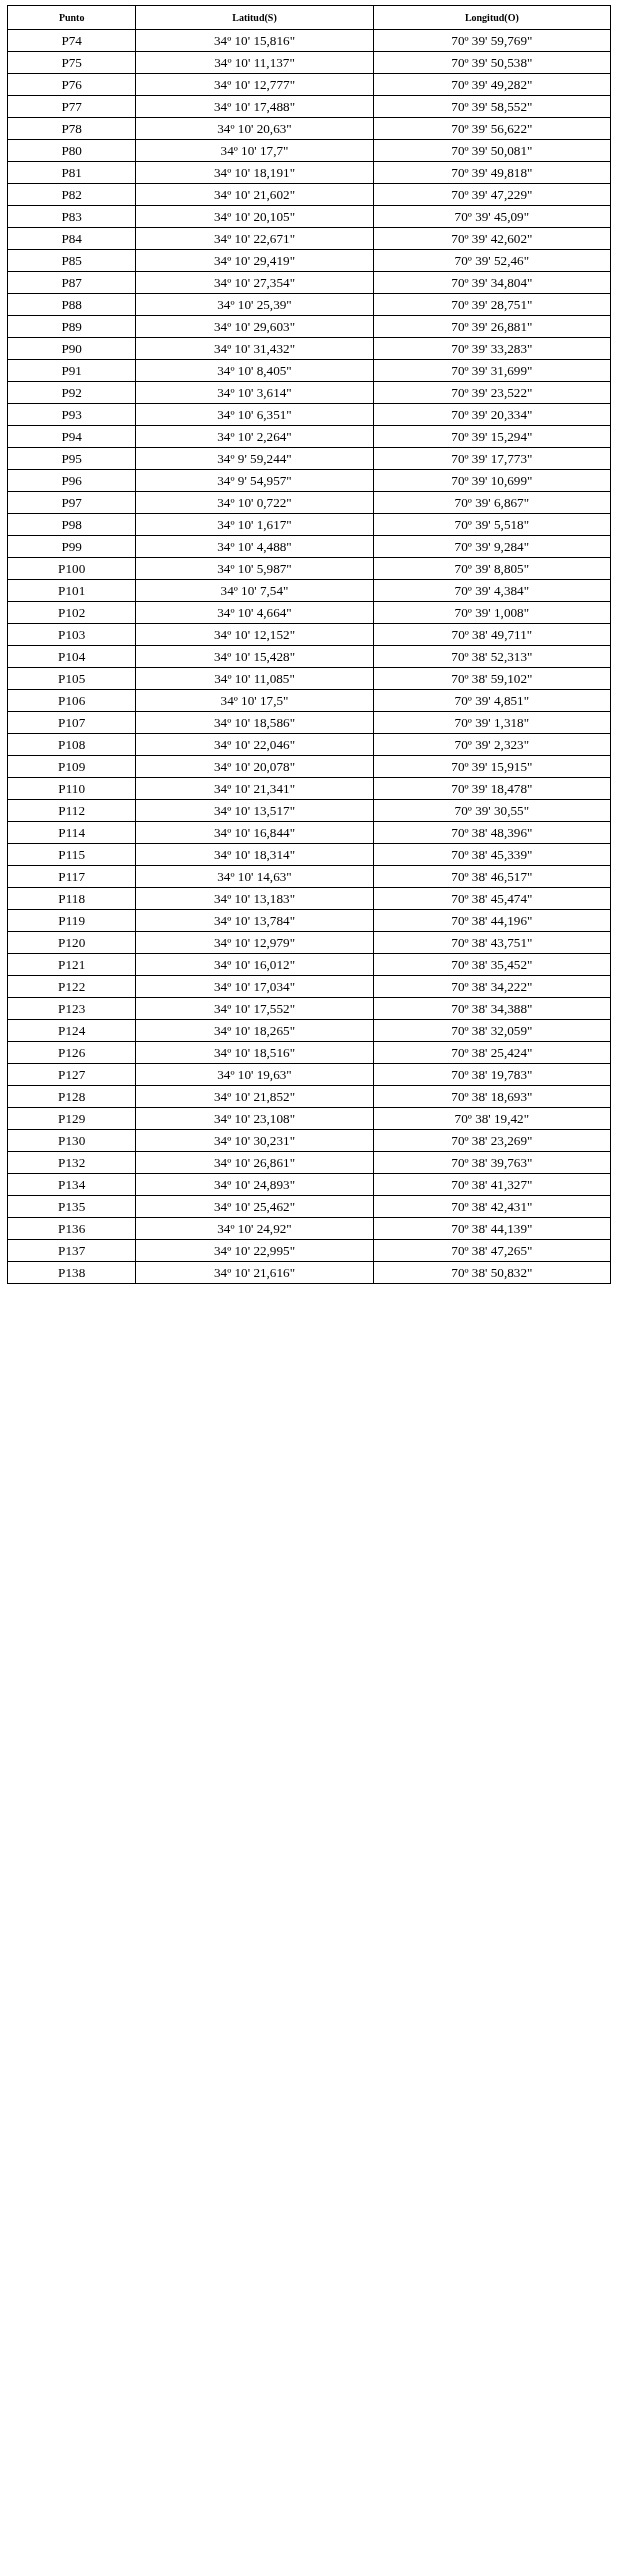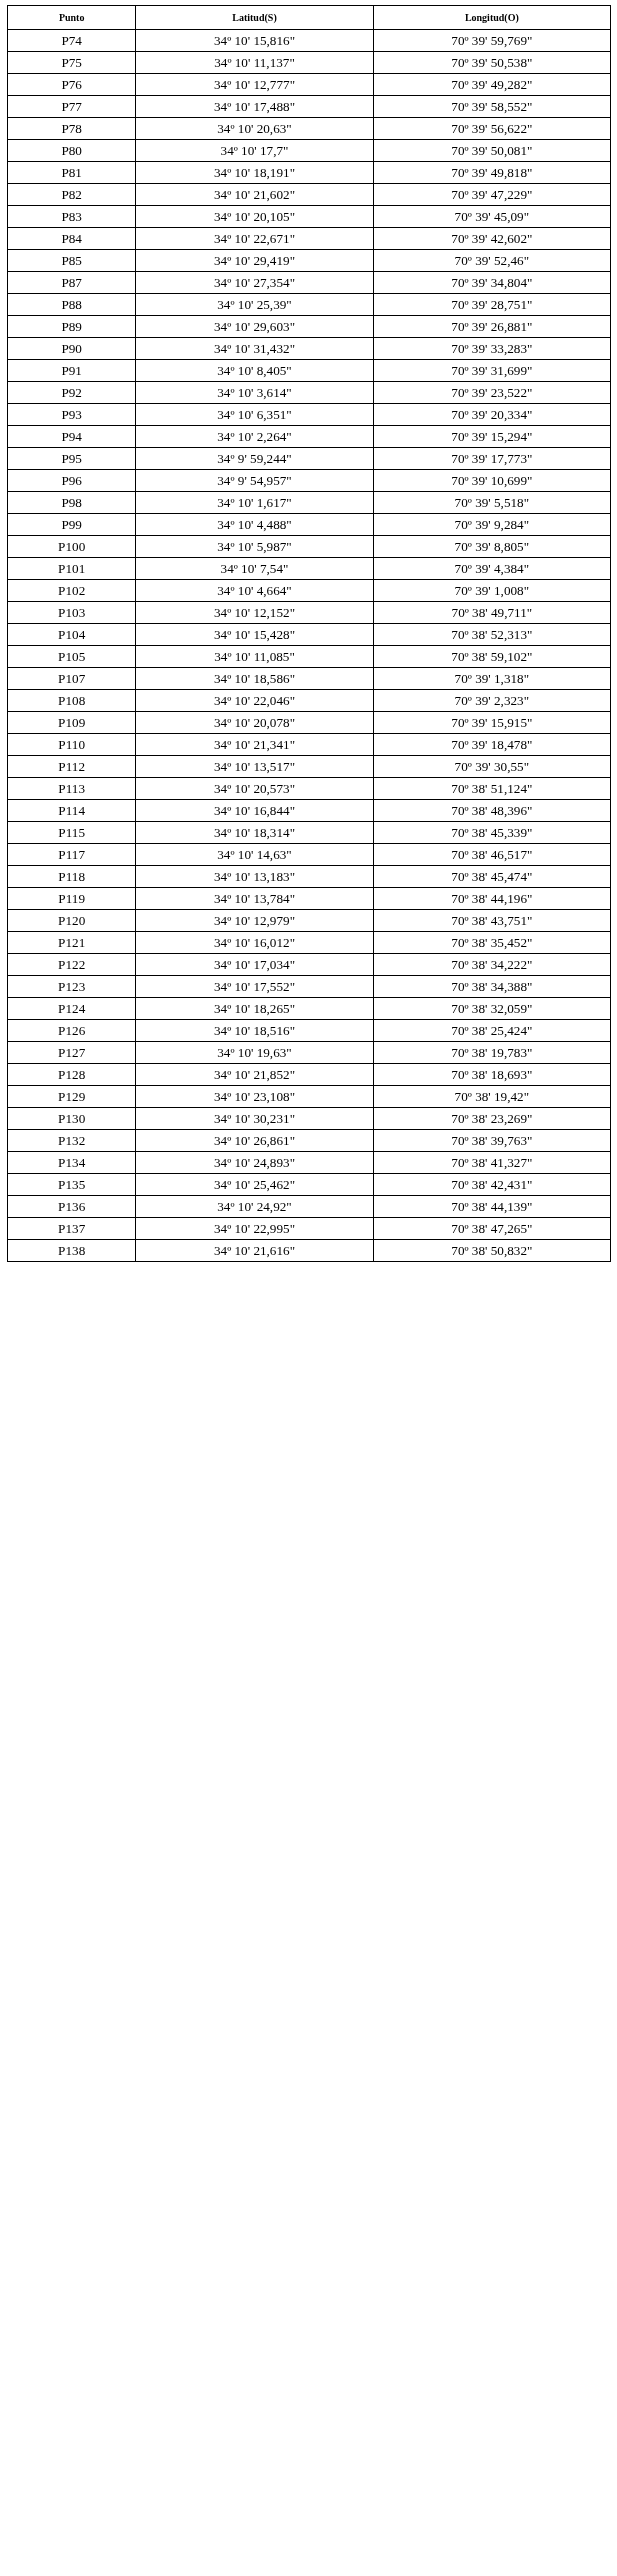--- a/index.html
+++ b/index.html
@@ -160,20 +160,25 @@
           <td>P95</td>
           <td>34º 9' 59,244"</td>
           <td>70º 39' 17,773"</td>
         </tr>
         <tr>
           <td>P96</td>
           <td>34º 9' 54,957"</td>
           <td>70º 39' 10,699"</td>
         </tr>
         <tr>
+          <td>P97</td>
+          <td>34º 10' 0,722"</td>
+          <td>70º 39' 6,867"</td>
+        </tr>
+        <tr>
           <td>P98</td>
           <td>34º 10' 1,617"</td>
           <td>70º 39' 5,518"</td>
         </tr>
         <tr>
           <td>P99</td>
           <td>34º 10' 4,488"</td>
           <td>70º 39' 9,284"</td>
         </tr>
         <tr>
@@ -200,20 +205,25 @@
           <td>P104</td>
           <td>34º 10' 15,428"</td>
           <td>70º 38' 52,313"</td>
         </tr>
         <tr>
           <td>P105</td>
           <td>34º 10' 11,085"</td>
           <td>70º 38' 59,102"</td>
         </tr>
         <tr>
+          <td>P106</td>
+          <td>34º 10' 17,5"</td>
+          <td>70º 39' 4,851"</td>
+        </tr>
+        <tr>
           <td>P107</td>
           <td>34º 10' 18,586"</td>
           <td>70º 39' 1,318"</td>
         </tr>
         <tr>
           <td>P108</td>
           <td>34º 10' 22,046"</td>
           <td>70º 39' 2,323"</td>
         </tr>
         <tr>
@@ -223,25 +233,20 @@
         </tr>
         <tr>
           <td>P110</td>
           <td>34º 10' 21,341"</td>
           <td>70º 39' 18,478"</td>
         </tr>
         <tr>
           <td>P112</td>
           <td>34º 10' 13,517"</td>
           <td>70º 39' 30,55"</td>
-        </tr>
-        <tr>
-          <td>P113</td>
-          <td>34º 10' 20,573"</td>
-          <td>70º 38' 51,124"</td>
         </tr>
         <tr>
           <td>P114</td>
           <td>34º 10' 16,844"</td>
           <td>70º 38' 48,396"</td>
         </tr>
         <tr>
           <td>P115</td>
           <td>34º 10' 18,314"</td>
           <td>70º 38' 45,339"</td>

